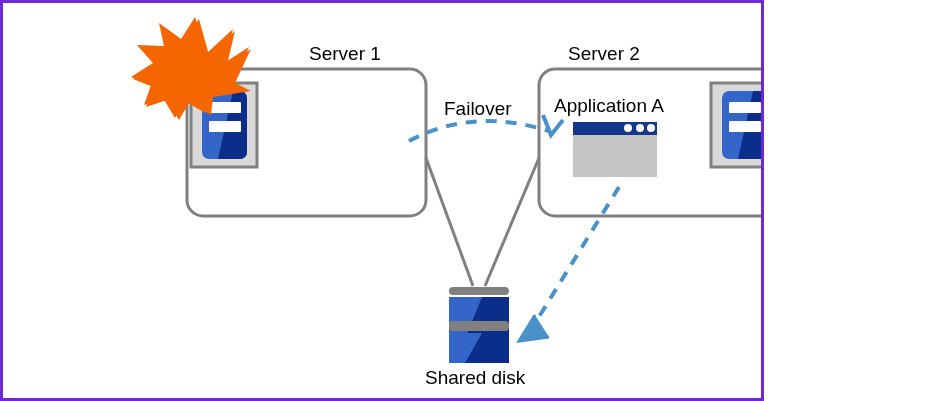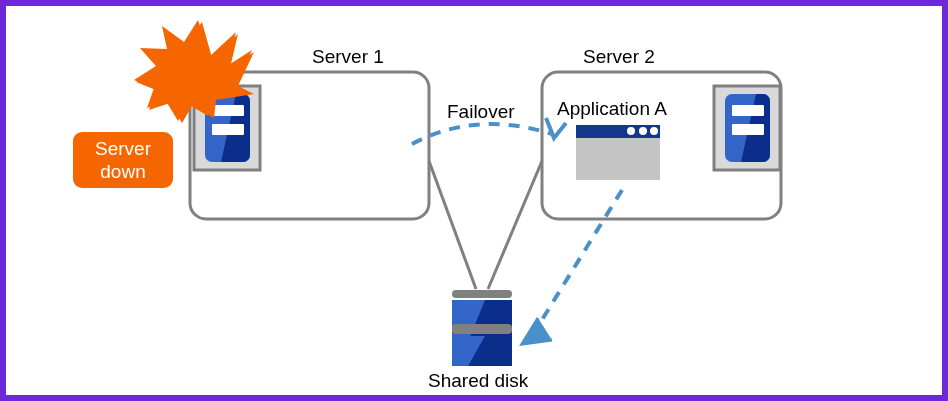--- a/index.html
+++ b/index.html
@@ -5,44 +5,44 @@
   html, body {
     margin: 0;
     padding: 0;
     background: #ffffff;
   }
   body {
     font-family: "Liberation Sans", sans-serif;
   }
   #canvas {
     position: relative;
-    width: 948px;
+    width: 764px;
     height: 401px;
     background: #ffffff;
-    border: 6px solid #6d28d9;
+    border: 3px solid #6d28d9;
     box-sizing: border-box;
     overflow: hidden;
   }
   .svg-layer {
     position: absolute;
     left: 0;
     top: 0;
     width: 948px;
     height: 401px;
   }
   .label {
     position: absolute;
     color: #000000;
     font-size: 19px;
     line-height: 1.1;
     white-space: nowrap;
     font-family: "Liberation Sans", sans-serif;
   }
   #server1-title { left: 306px; top: 41px; }
-  #server2-title { left: 577px; top: 41px; }
+  #server2-title { left: 565px; top: 41px; }
   #failover-label { left: 441px; top: 96px; }
   #app-label { left: 551px; top: 93px; }
   #shareddisk-label { left: 422px; top: 365px; font-size: 19px; }
 
   .badge {
     position: absolute;
     left: 67px;
     top: 126px;
     width: 100px;
     height: 56px;
@@ -148,18 +148,14 @@
   <div class="label" id="server1-title">Server 1</div>
 
   <div class="label" id="server2-title">Server 2</div>
 
   <div class="label" id="failover-label">Failover</div>
 
   <div class="label" id="shareddisk-label">Shared disk</div>
 
   <div class="label" id="app-label">Application A</div>
 
-  <div class="badge">
-    <span>Server</span>
-    <span>down</span>
-  </div>
 
 </div>
 
 </body></html>

